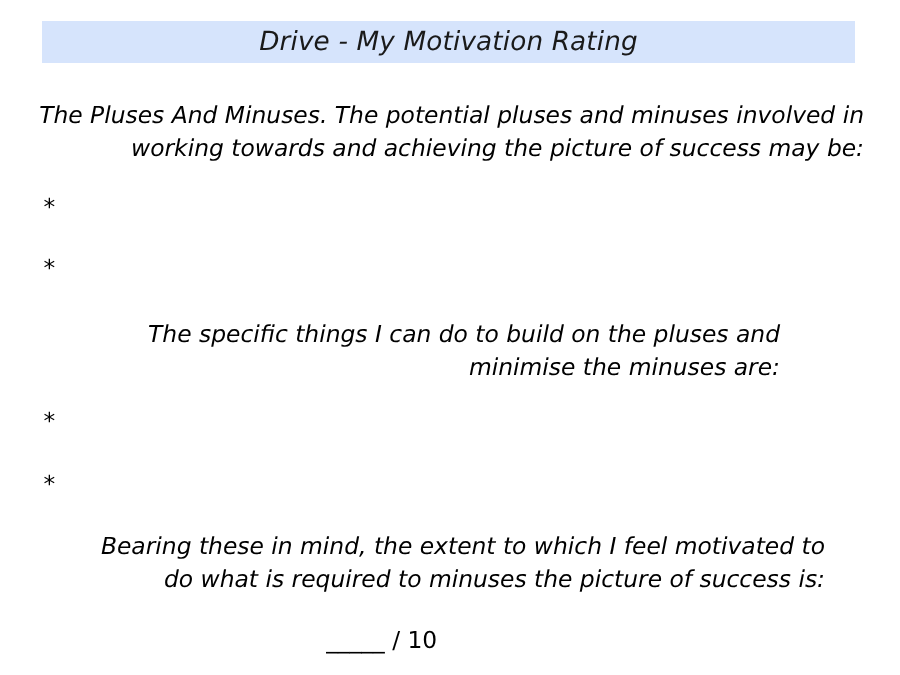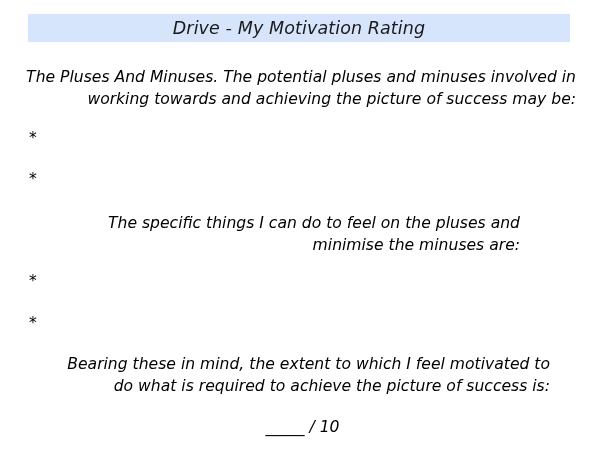--- a/index.html
+++ b/index.html
@@ -80,43 +80,41 @@
   .bullet-3 { top: 273px; }
   .bullet-4 { top: 315px; }
 
   
   .rating-line {
     position: absolute;
     left: 0;
     top: 418px;
     width: 509px;
     text-align: center;
-    font-style: italic;
     font-size: 15.6px;
     color: #000000;
     white-space: pre;
-    margin-left: 48px;
   }
 </style>
 </head>
 <body>
 
 <div class="slide">
 
   <div class="title-banner">
     <span class="title-text">Drive - My Motivation Rating</span>
   </div>
 
   <div class="para para-intro">The Pluses And Minuses. The potential pluses and minuses involved in working towards and achieving the picture of success may be:</div>
 
   <div class="bullet bullet-1">*</div>
   <div class="bullet bullet-2">*</div>
 
-  <div class="para para-mid">The specific things I can do to feel on the pluses and minimise the minuses are:</div>
+  <div class="para para-mid">The specific things I can do to build on the pluses and minimise the minuses are:</div>
 
   <div class="bullet bullet-3">*</div>
   <div class="bullet bullet-4">*</div>
 
-  <div class="para para-bottom">Bearing these in mind, the extent to which I feel motivated to do what is required to achieve the picture of success is:</div>
+  <div class="para para-bottom">Bearing these in mind, the extent to which I feel motivated to do what is required to minuses the picture of success is:</div>
 
   <div class="rating-line">_____ / 10</div>
 
 </div>
 
 </body></html>

